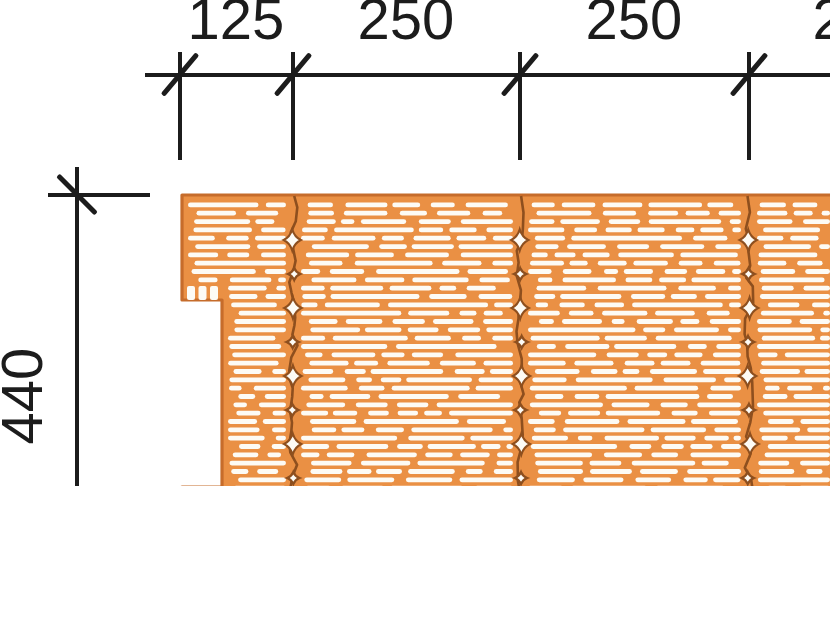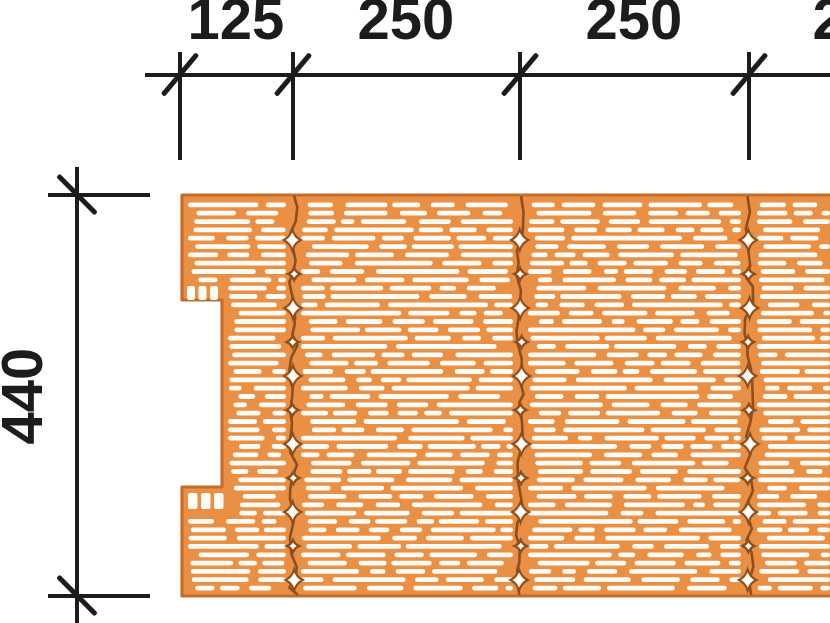--- a/index.html
+++ b/index.html
@@ -1,17 +1,17 @@
 <!DOCTYPE html>
 <html style="--dim: #1c1c1c; --bg: #ffffff;"><head>
 <meta charset="utf-8">
 <style>
   html,body{margin:0;padding:0;background:#fff;}
-  .canvas{position:relative;width:830px;height:623px;overflow:hidden;background:var(--bg,#fff);
-          font-family:"Liberation Sans",sans-serif;font-weight:bold;}
+  .canvas{position:relative;width:830px;height:486px;overflow:hidden;background:var(--bg,#fff);
+          font-family:"Liberation Sans",sans-serif;}
   .dimline{position:absolute;background:var(--dim,#1c1c1c);}
   .ext{position:absolute;background:var(--dim,#1c1c1c);}
   .slash{position:absolute;width:54px;height:5px;background:var(--dim,#1c1c1c);border-radius:2px;}
   .slash.up{transform:rotate(-50deg);}   
   .slash.down{transform:rotate(45deg);}  
   .dim-label{position:absolute;font-size:58px;line-height:1;color:var(--dim,#1c1c1c);white-space:nowrap;}
   .dim-label.h{transform:translateX(-50%);}
   .dim-label.v{width:100px;height:60px;display:flex;align-items:center;justify-content:center;
                transform:rotate(-90deg);}
   svg{position:absolute;left:0;top:0;}

